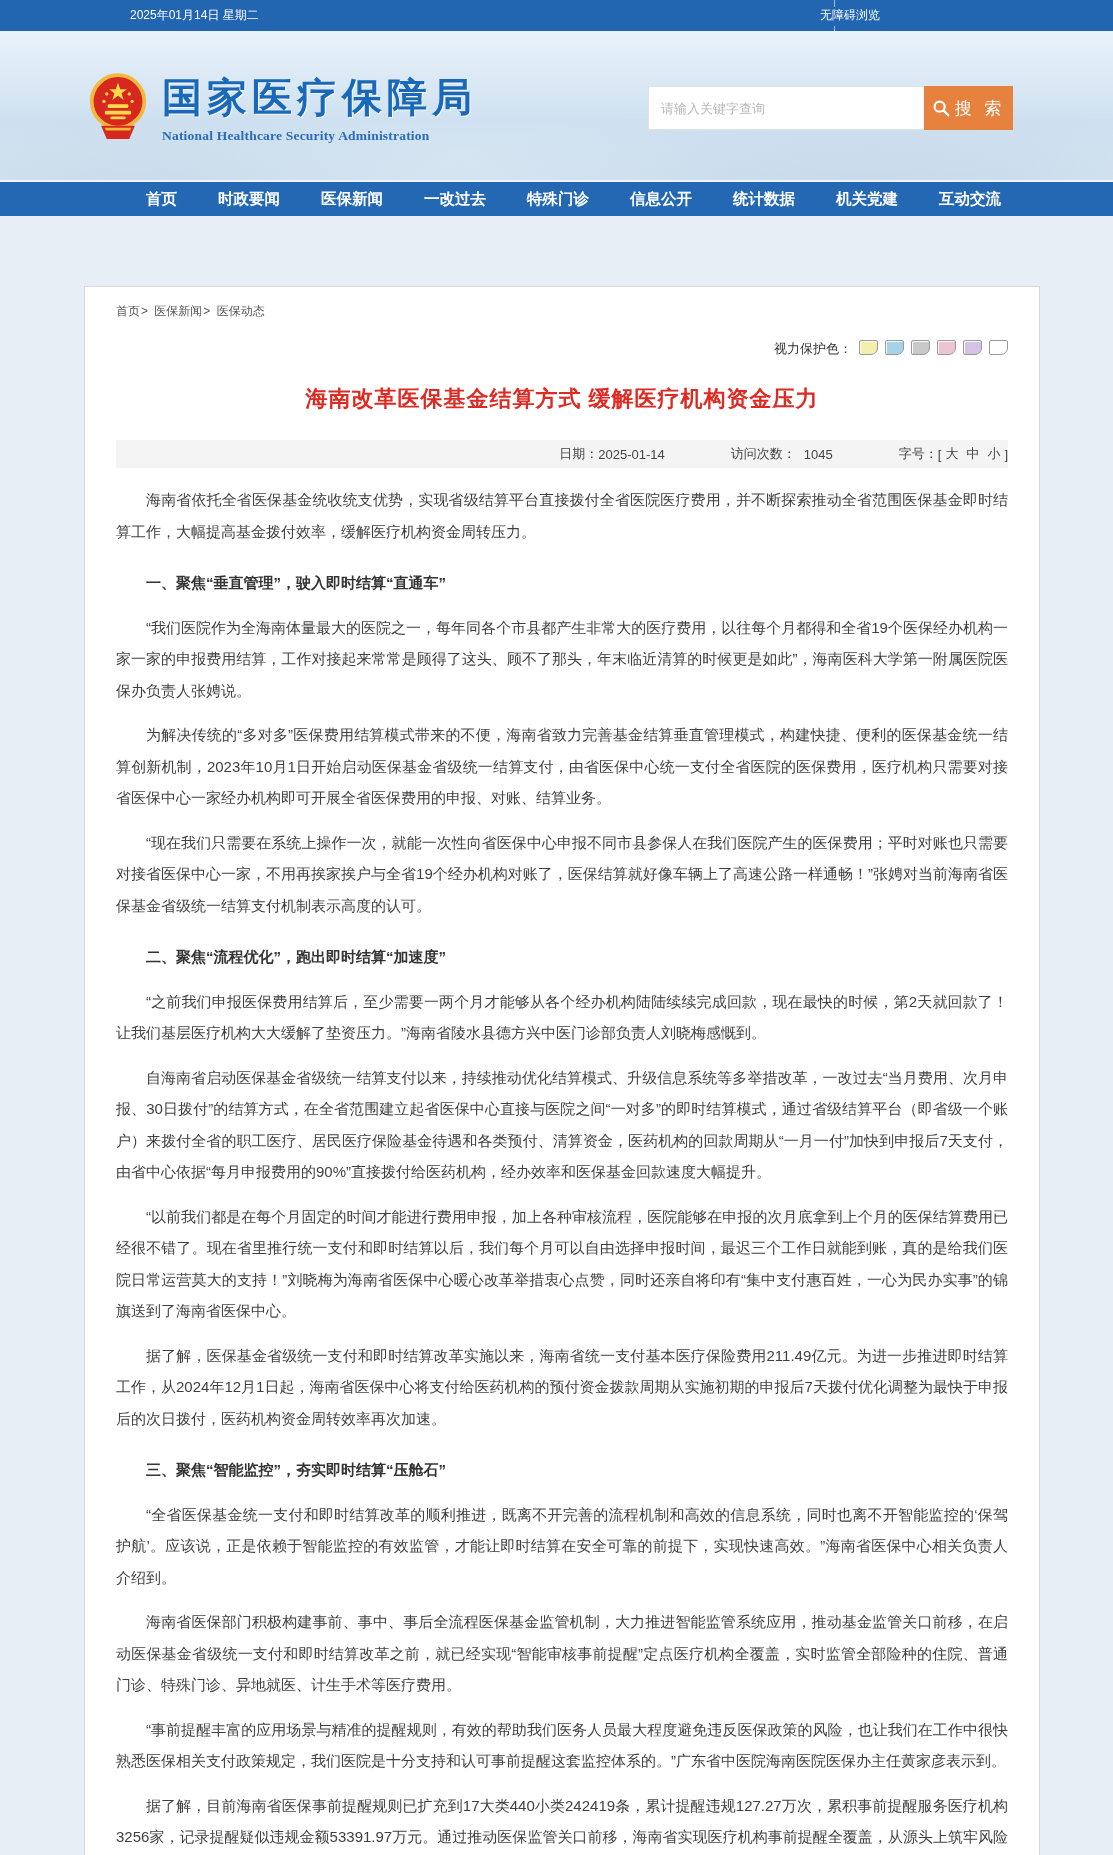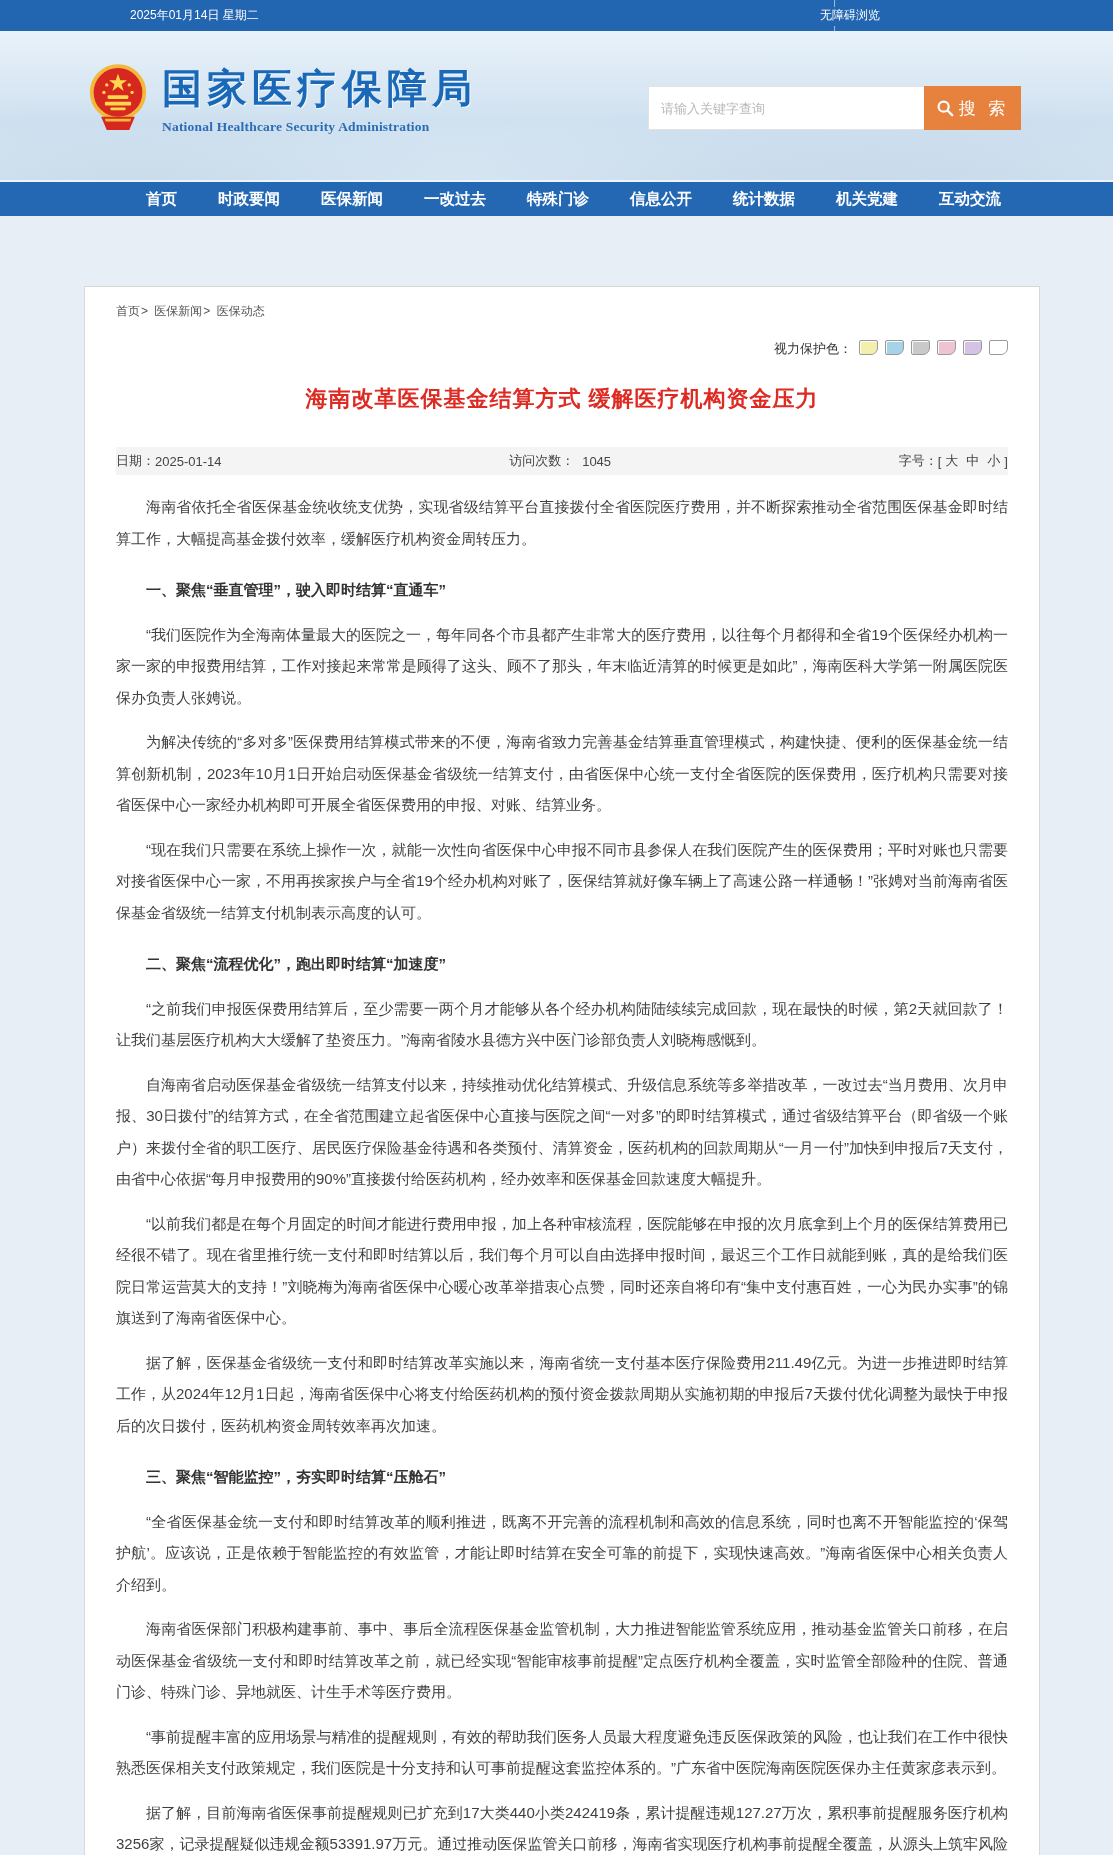--- a/index.html
+++ b/index.html
@@ -27,38 +27,38 @@
   
   .header{
     height:149px;
     position:relative;
     background:
       radial-gradient(ellipse 620px 190px at 12% 125%, #c4d7e8 0%, rgba(196,215,232,0) 62%),
       radial-gradient(ellipse 760px 210px at 78% 135%, #bfd3e6 0%, rgba(191,211,230,0) 65%),
       linear-gradient(180deg,#e9f2f9 0%,#cfe1f0 60%,#d9e7f3 100%);
     border-bottom:2px solid #eef5fa;
   }
-  .logo{position:absolute;left:88px;top:30px;display:flex;align-items:center;}
+  .logo{position:absolute;left:88px;top:39px;display:flex;align-items:center;}
   .emblem{width:60px;height:68px;flex:0 0 auto;}
   .titles{margin-left:14px;}
   .site-title{
     color:#1a68b8;font-size:40px;font-weight:bold;letter-spacing:5px;
     text-shadow:1px 1px 0 rgba(255,255,255,.8);
     font-family:"Liberation Serif","DejaVu Serif",serif;
   }
   .site-sub{color:#2a6cb5;font-size:13.5px;font-weight:bold;margin-top:3px;letter-spacing:.2px;font-family:Liberation Serif, serif;}
   .search{position:absolute;left:648px;top:55px;display:flex;}
   .search-input{
     width:251px;height:42px;border:1px solid #e3e3e3;border-right:none;
     padding:0 12px;font-size:13px;color:#3b82f6;outline:none;
     font-family:"Liberation Sans","DejaVu Sans",sans-serif;
   }
   .search-input::placeholder{color:#b9b9b9;}
   .search-btn{
-    width:97px;height:44px;background:#e6823e;border:none;color:#fff;
+    width:89px;height:44px;background:#e6823e;border:none;color:#fff;
     font-size:17px;letter-spacing:4px;display:flex;align-items:center;justify-content:center;
     gap:5px;cursor:pointer;font-family:inherit;
   }
   
   .nav{height:34px;background:#2468b4;}
   .nav-inner{
     margin:0 84px;height:34px;display:flex;align-items:center;
     justify-content:space-between;padding:0 28px 0 62px;
   }
   .nav-item{color:#fff;font-size:15.5px;font-weight:bold;cursor:pointer;white-space:nowrap;}
@@ -79,22 +79,22 @@
   .swatch{
     display:inline-block;width:17px;height:13px;margin-left:7px;
     border:1px solid #9a9a9a;border-radius:2px 2px 7px 2px;cursor:pointer;
     box-shadow:inset 1px 1px 0 rgba(255,255,255,.9);
   }
   .article-title{
     margin-top:26px;text-align:center;color:#dd2a22;
     font-size:22px;font-weight:bold;letter-spacing:1px;
   }
   .meta-bar{
-    margin-top:33px;background:#f4f4f4;height:28px;
-    display:flex;align-items:center;justify-content:space-between;gap:46px;
+    margin-top:26px;background:#f4f4f4;height:28px;
+    display:flex;align-items:center;justify-content:flex-end;gap:66px;
     font-size:13px;color:#444;
   }
   .meta-seg{display:flex;align-items:center;}
   .meta-visits-val{margin-left:8px;}
   .fs-opt{cursor:pointer;margin:0 4px;}
   .fs-bracket{color:#444;}
   .article-body{margin-top:16px;}
   .para{
     font-size:15px;color:#3f3f3f;line-height:2.1;
     text-align:justify;text-indent:2em;margin:13px 0;

